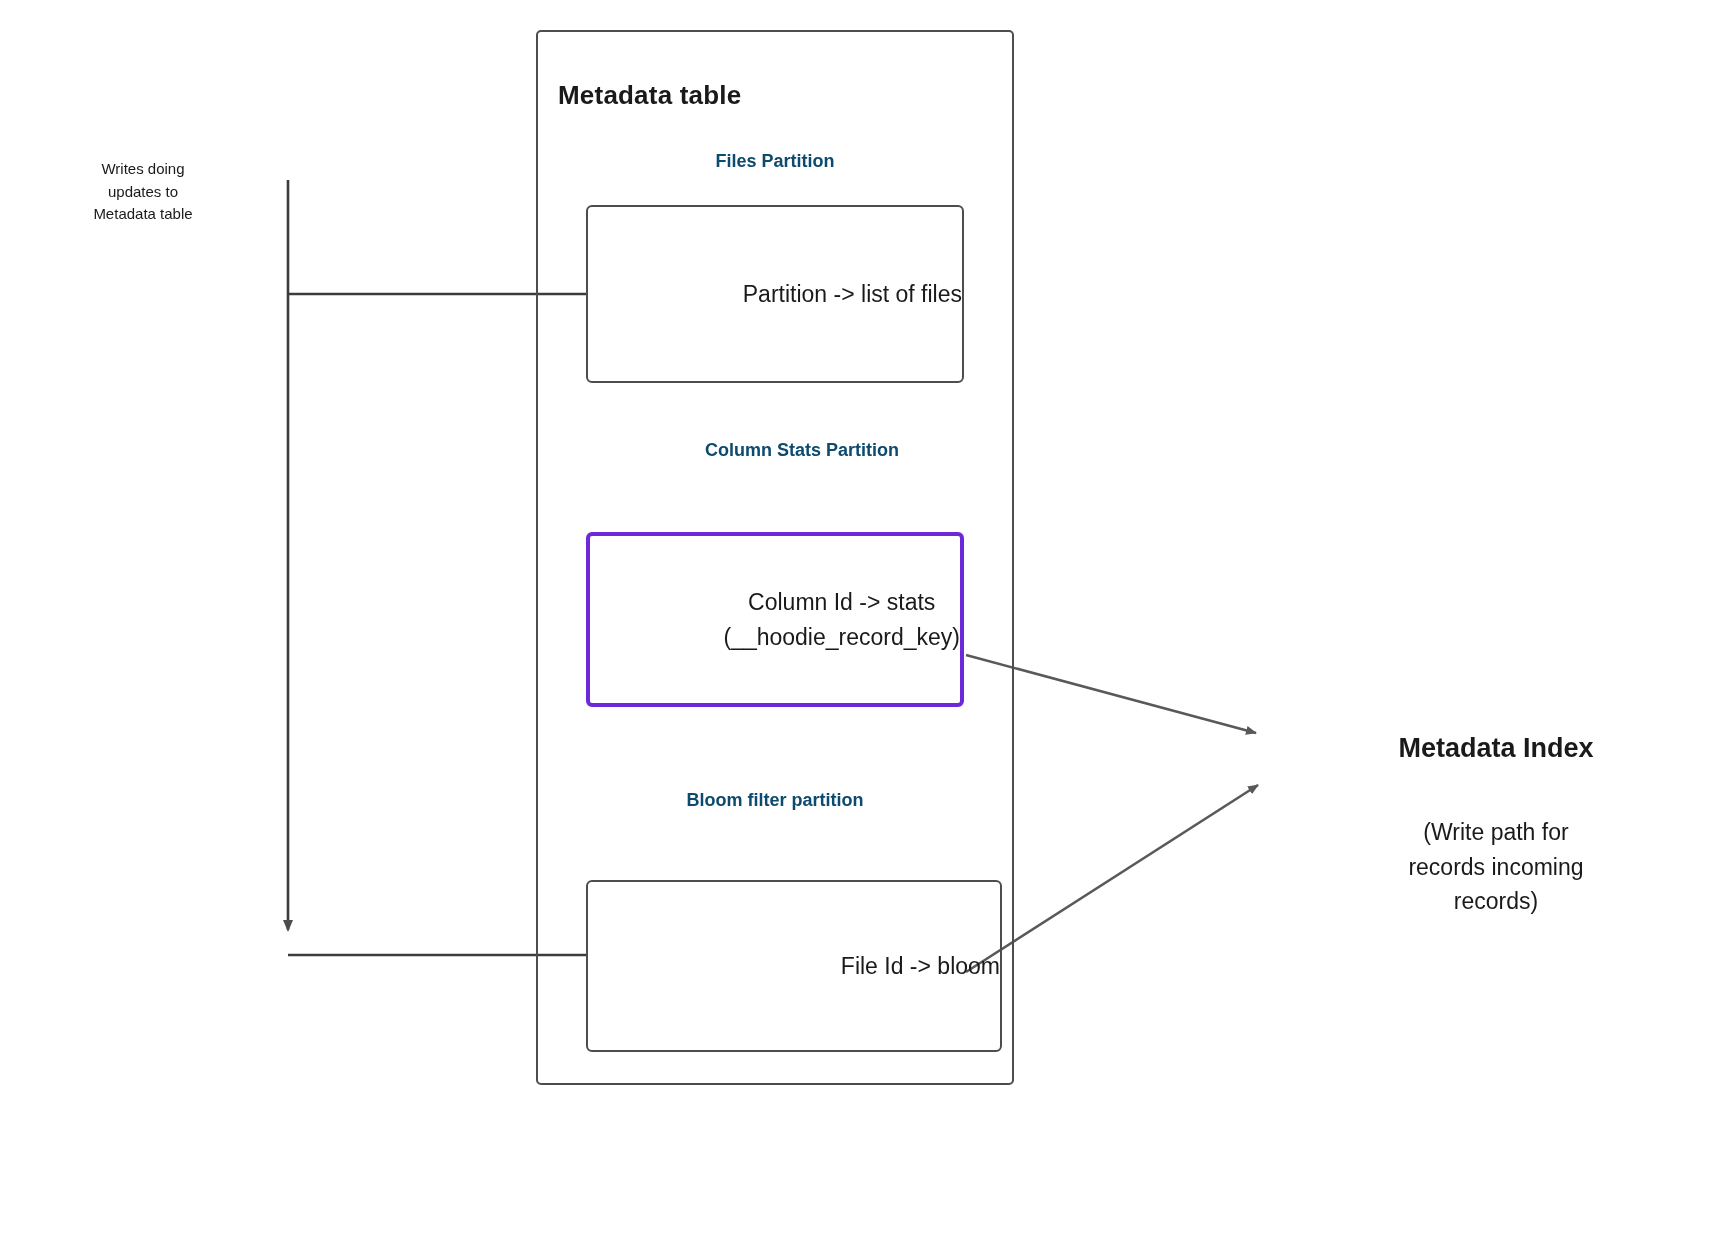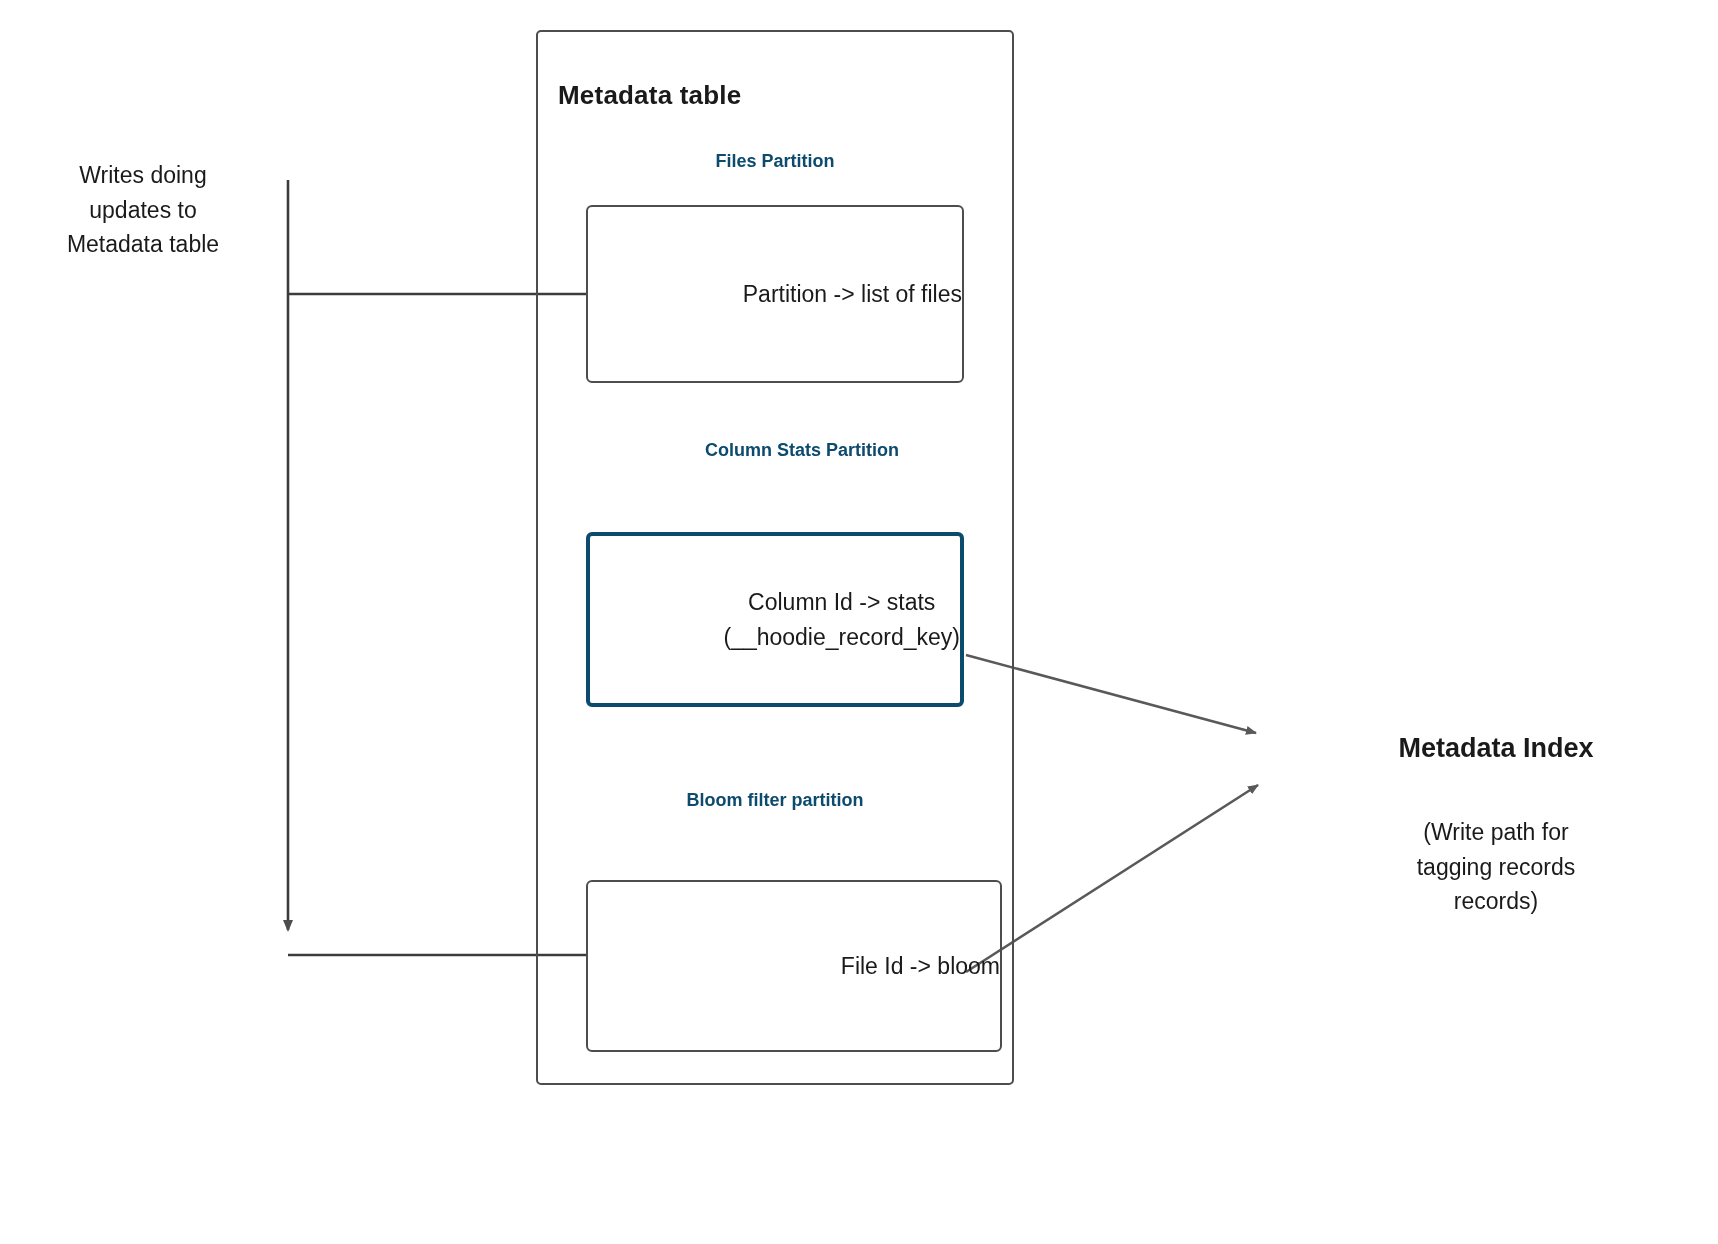--- a/index.html
+++ b/index.html
@@ -65,21 +65,21 @@
   .inner-box {
     position: absolute;
     box-sizing: border-box;
     border: 2.5px solid #4d4d4d;
     border-radius: 6px;
     display: flex;
     align-items: center;
     justify-content: flex-end;
     background: transparent;
   }
-  .inner-box.strong { border: 4px solid #0c4a6e; }
+  .inner-box.strong { border: 4px solid #6d28d9; }
   .inner-text {
     font-size: 23px;
     color: #1a1a1a;
     text-align: center;
     line-height: 1.5;
     white-space: pre-line;
   }
   #files-box    { left: 586px; top: 205px; width: 378px; height: 178px; }
   #colstats-box { left: 586px; top: 532px; width: 378px; height: 175px; }
   #bloom-box    { left: 586px; top: 880px; width: 416px; height: 172px; }
@@ -89,21 +89,21 @@
     position: absolute;
     text-align: center;
     color: #1a1a1a;
     line-height: 1.5;
     white-space: pre-line;
   }
   #writes-label {
     left: 8px;
     top: 158px;
     width: 270px;
-    font-size: 23px;
+    font-size: 15px;
   }
   #index-title {
     left: 1286px;
     top: 728px;
     width: 420px;
     font-size: 27px;
     font-weight: bold;
   }
   #index-caption {
     left: 1298px;
@@ -168,16 +168,16 @@
   </div>
 
   <div class="section-title" id="bloom-title">Bloom filter
 partition</div>
   <div class="inner-box" id="bloom-box">
     <span class="inner-text">File Id -&gt; bloom</span>
   </div>
 
   <div class="free-label" id="index-title">Metadata Index</div>
   <div class="free-label" id="index-caption">(Write path for
-tagging records
+records incoming
 records)</div>
 
 </div>
 
 </body></html>

